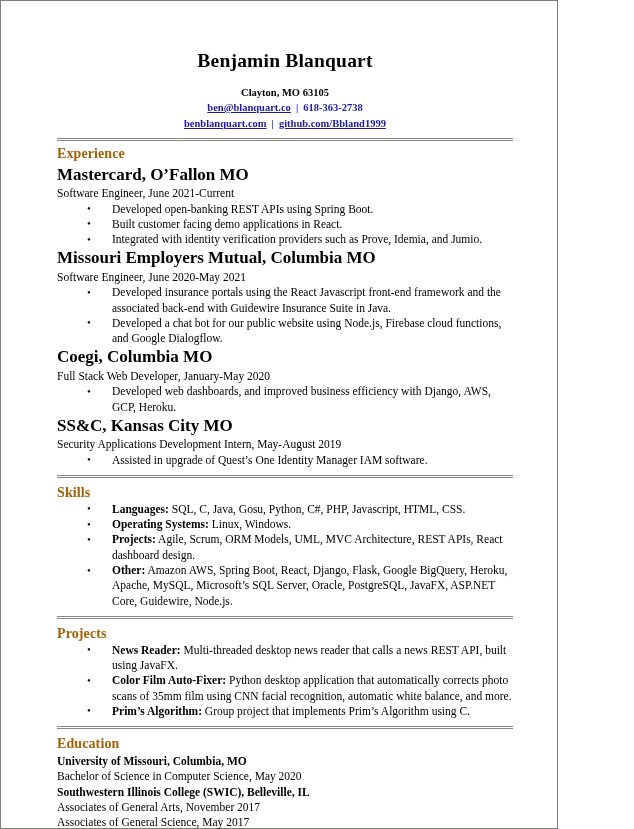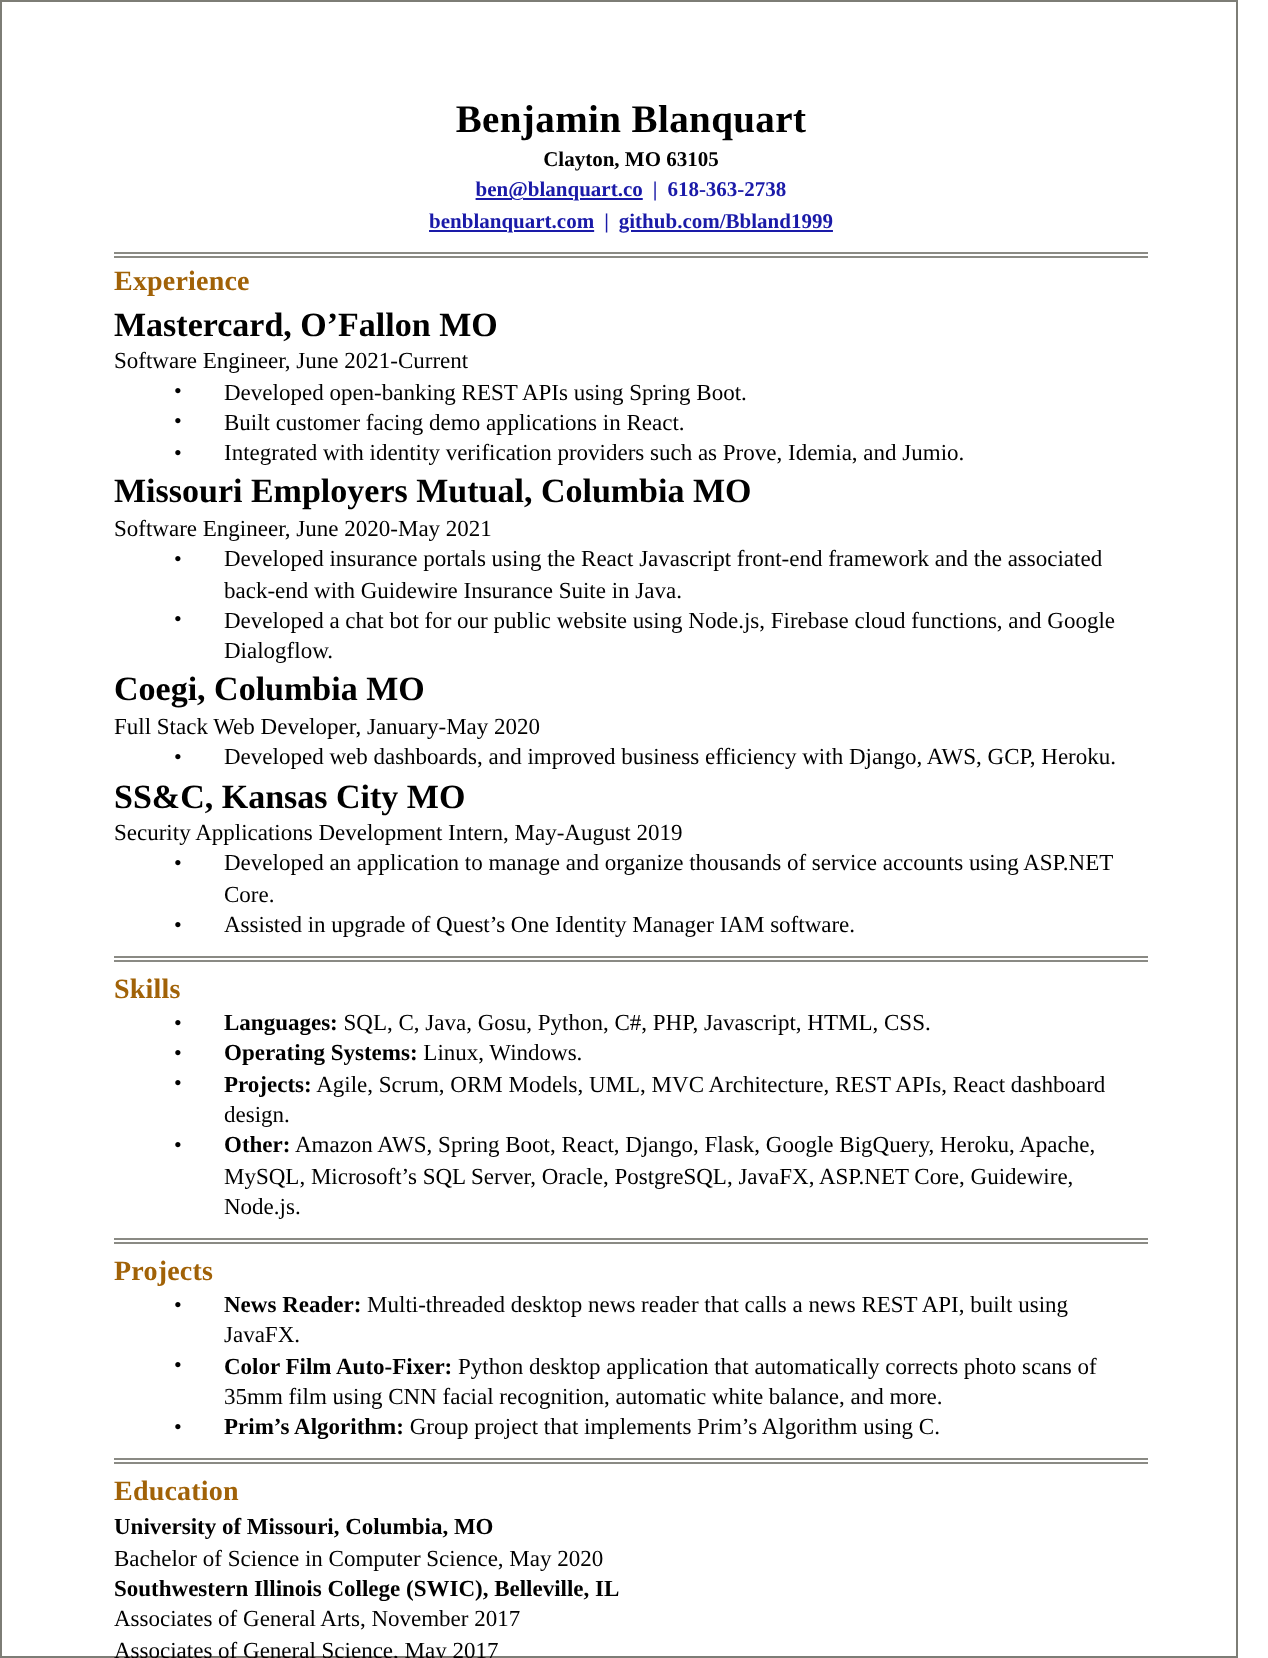--- a/index.html
+++ b/index.html
@@ -9,21 +9,21 @@
   }
   body {
     width: 634px;
     height: 829px;
     font-family: "Liberation Serif", "DejaVu Serif", serif;
     color: #000000;
     overflow: hidden;
   }
   .page {
     box-sizing: border-box;
-    width: 619px;
+    width: 558px;
     height: 829px;
     border: 1px solid #7d7d76;
     background: #ffffff;
     padding: 0;
     position: relative;
   }
   .content {
     box-sizing: border-box;
     padding: 48px 44px 20px 56px;
   }
@@ -34,21 +34,21 @@
     font-size: 19.5px;
     font-weight: bold;
     letter-spacing: 0.2px;
     line-height: 1.18;
     color: #000;
   }
   .hdr-loc {
     font-size: 10.5px;
     font-weight: bold;
     line-height: 1.45;
-    margin-top: 1px;
+    margin-top: 13px;
     color: #000;
   }
   .hdr-line {
     font-size: 10.5px;
     font-weight: bold;
     line-height: 1.5;
     color: #1a1aa8;
   }
   .hdr-line .sep {
     color: #1a1aa8;
@@ -164,21 +164,20 @@
           <div class="role">Full Stack Web Developer, January-May 2020</div>
           <ul class="bul">
             <li>Developed web dashboards, and improved business efficiency with Django, AWS, GCP, Heroku.</li>
           </ul>
         </div>
 
         <div>
           <div class="org">SS&amp;C, Kansas City MO</div>
           <div class="role">Security Applications Development Intern,  May-August 2019</div>
           <ul class="bul">
-            <li>Developed an application to manage and organize thousands of service accounts using ASP.NET Core.</li>
             <li>Assisted in upgrade of Quest’s One Identity Manager IAM software.</li>
           </ul>
         </div>
 
       </div>
     </div>
 
     <hr class="rule tight">
 
     <div class="sec">

